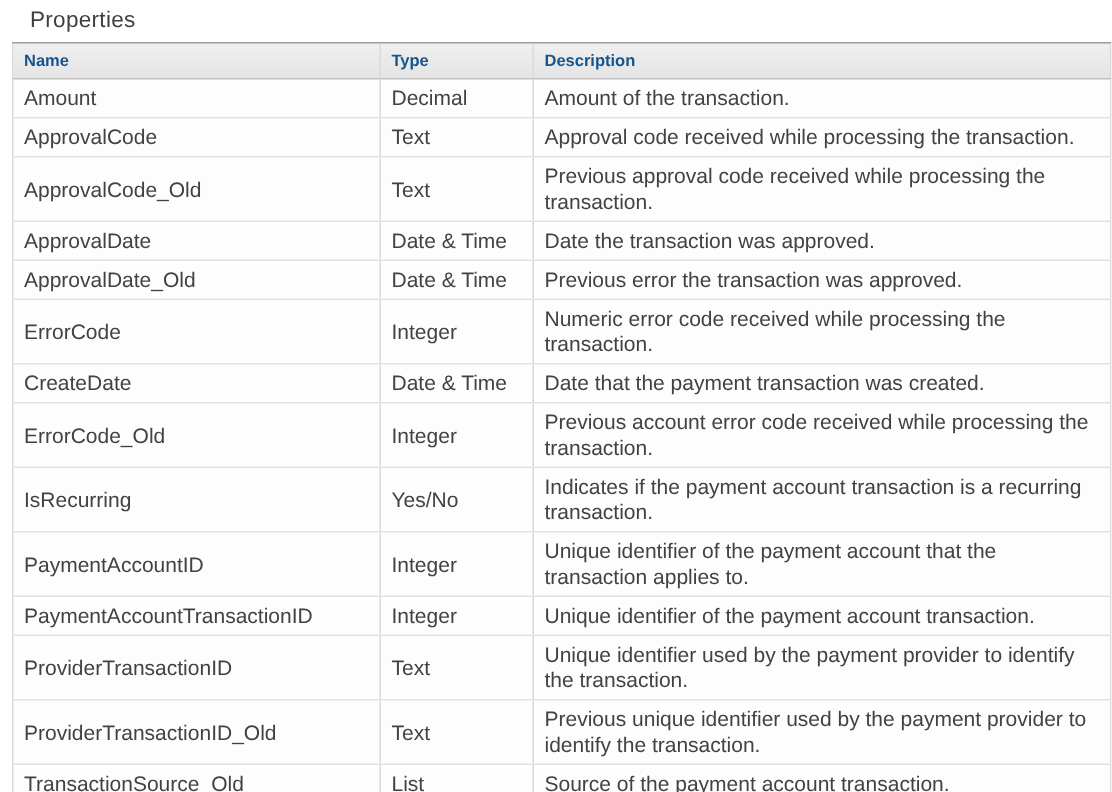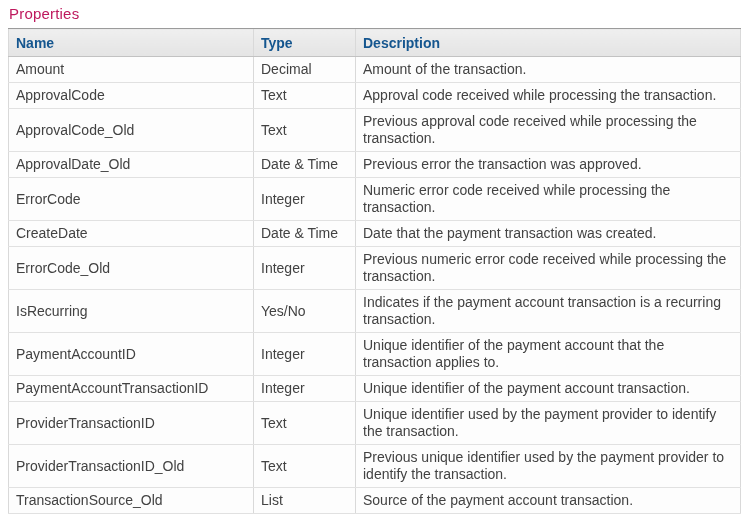--- a/index.html
+++ b/index.html
@@ -4,41 +4,41 @@
 <style>
   * { margin: 0; padding: 0; box-sizing: border-box; }
   html, body {
     width: 741px;
     height: 528px;
     overflow: hidden;
     background: #ffffff;
     font-family: "Liberation Sans", sans-serif;
   }
   .page-title {
-    color: #be185d;
+    color: #404040;
     font-size: 15px;
     font-weight: 400;
-    padding: 5px 0 6px 9px;
+    padding: 5px 0 6px 20px;
     letter-spacing: 0.2px;
   }
   .props-table {
     border-collapse: collapse;
     table-layout: fixed;
     width: 732px;
     margin-left: 8px;
     border-left: 1px solid #D9D9D9;
     border-right: 1px solid #D9D9D9;
   }
   .props-table col.col-name { width: 245px; }
   .props-table col.col-type { width: 102px; }
   .props-table col.col-desc { width: 385px; }
   .props-table th {
     background: linear-gradient(#EFEFEF, #E4E4E4);
     color: #15568F;
-    font-size: 14px;
+    font-size: 11px;
     font-weight: bold;
     text-align: left;
     padding: 6px 7px 5px 7px;
     border-top: 1px solid #9B9B9B;
     border-bottom: 1px solid #C2C2C2;
   }
   .props-table th + th,
   .props-table td + td {
     border-left: 1px solid #D9D9D9;
   }
@@ -81,38 +81,43 @@
         <td>ApprovalCode</td>
         <td>Text</td>
         <td>Approval code received while processing the transaction.</td>
       </tr>
       <tr>
         <td>ApprovalCode_Old</td>
         <td>Text</td>
         <td>Previous approval code received while processing the transaction.</td>
       </tr>
       <tr>
+        <td>ApprovalDate</td>
+        <td>Date &amp; Time</td>
+        <td>Date the transaction was approved.</td>
+      </tr>
+      <tr>
         <td>ApprovalDate_Old</td>
         <td>Date &amp; Time</td>
         <td>Previous error the transaction was approved.</td>
       </tr>
       <tr>
         <td>ErrorCode</td>
         <td>Integer</td>
         <td>Numeric error code received while processing the transaction.</td>
       </tr>
       <tr>
         <td>CreateDate</td>
         <td>Date &amp; Time</td>
         <td>Date that the payment transaction was created.</td>
       </tr>
       <tr>
         <td>ErrorCode_Old</td>
         <td>Integer</td>
-        <td>Previous numeric error code received while processing the transaction.</td>
+        <td>Previous account error code received while processing the transaction.</td>
       </tr>
       <tr>
         <td>IsRecurring</td>
         <td>Yes/No</td>
         <td>Indicates if the payment account transaction is a recurring transaction.</td>
       </tr>
       <tr>
         <td>PaymentAccountID</td>
         <td>Integer</td>
         <td>Unique identifier of the payment account that the transaction applies to.</td>

